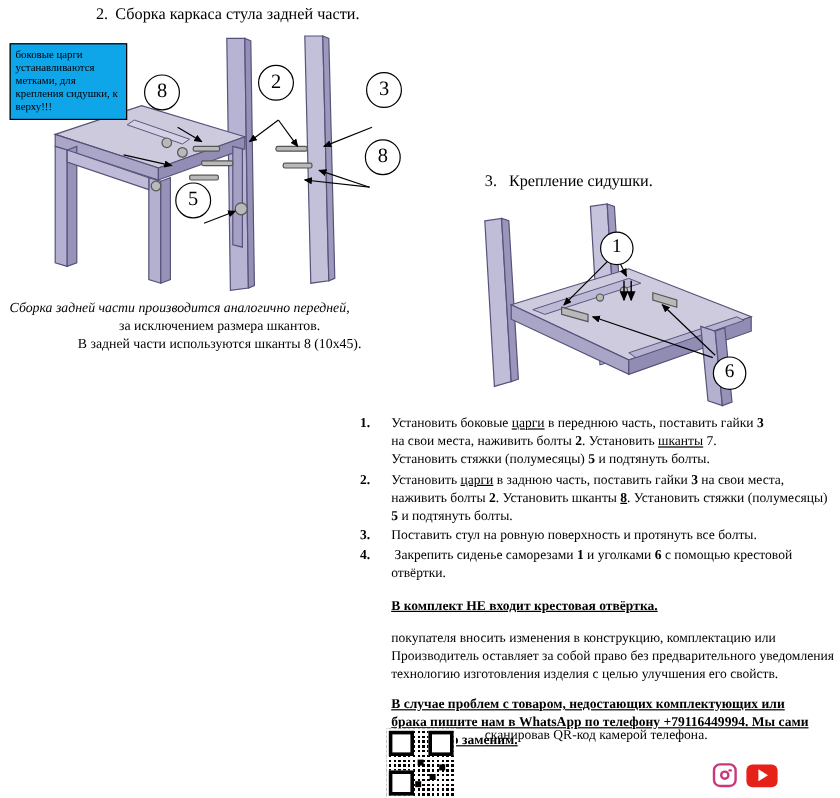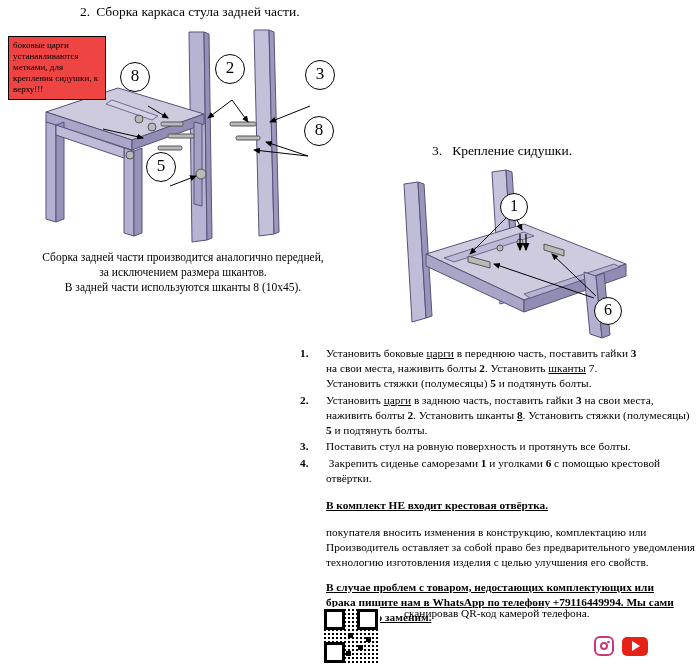--- a/index.html
+++ b/index.html
@@ -43,21 +43,21 @@
   }
   .fig2 svg { display: block; }
 
   
   .note-box {
     position: absolute;
     left: 8px;
     top: 36px;
     width: 88px;
     border: 1px solid #000;
-    background: #ef4444;
+    background: #0ea5e9;
     padding: 3px 4px 4px 4px;
     font-size: 9px;
     line-height: 1.22;
     font-family: "Liberation Serif", serif;
     z-index: 6;
   }
 
   
   .circ {
     position: absolute;
@@ -78,30 +78,29 @@
   
   .cap2 {
     position: absolute;
     left: 8px;
     top: 250px;
     width: 350px;
     font-size: 11.5px;
     line-height: 1.3;
     text-align: center;
   }
-  .cap2 .l1 { text-align: center; }
+  .cap2 .l1 { text-align: left; font-style: italic; }
 
   
   .sec3-title {
     position: absolute;
     left: 404px;
     top: 143px;
     font-size: 13.5px;
     white-space: nowrap;
-    margin-left: 28px;
   }
   .sec3-title .num { margin-right: 10px; }
 
   
   .fig3 {
     position: absolute;
     left: 374px;
     top: 168px;
     width: 318px;
     height: 172px;

